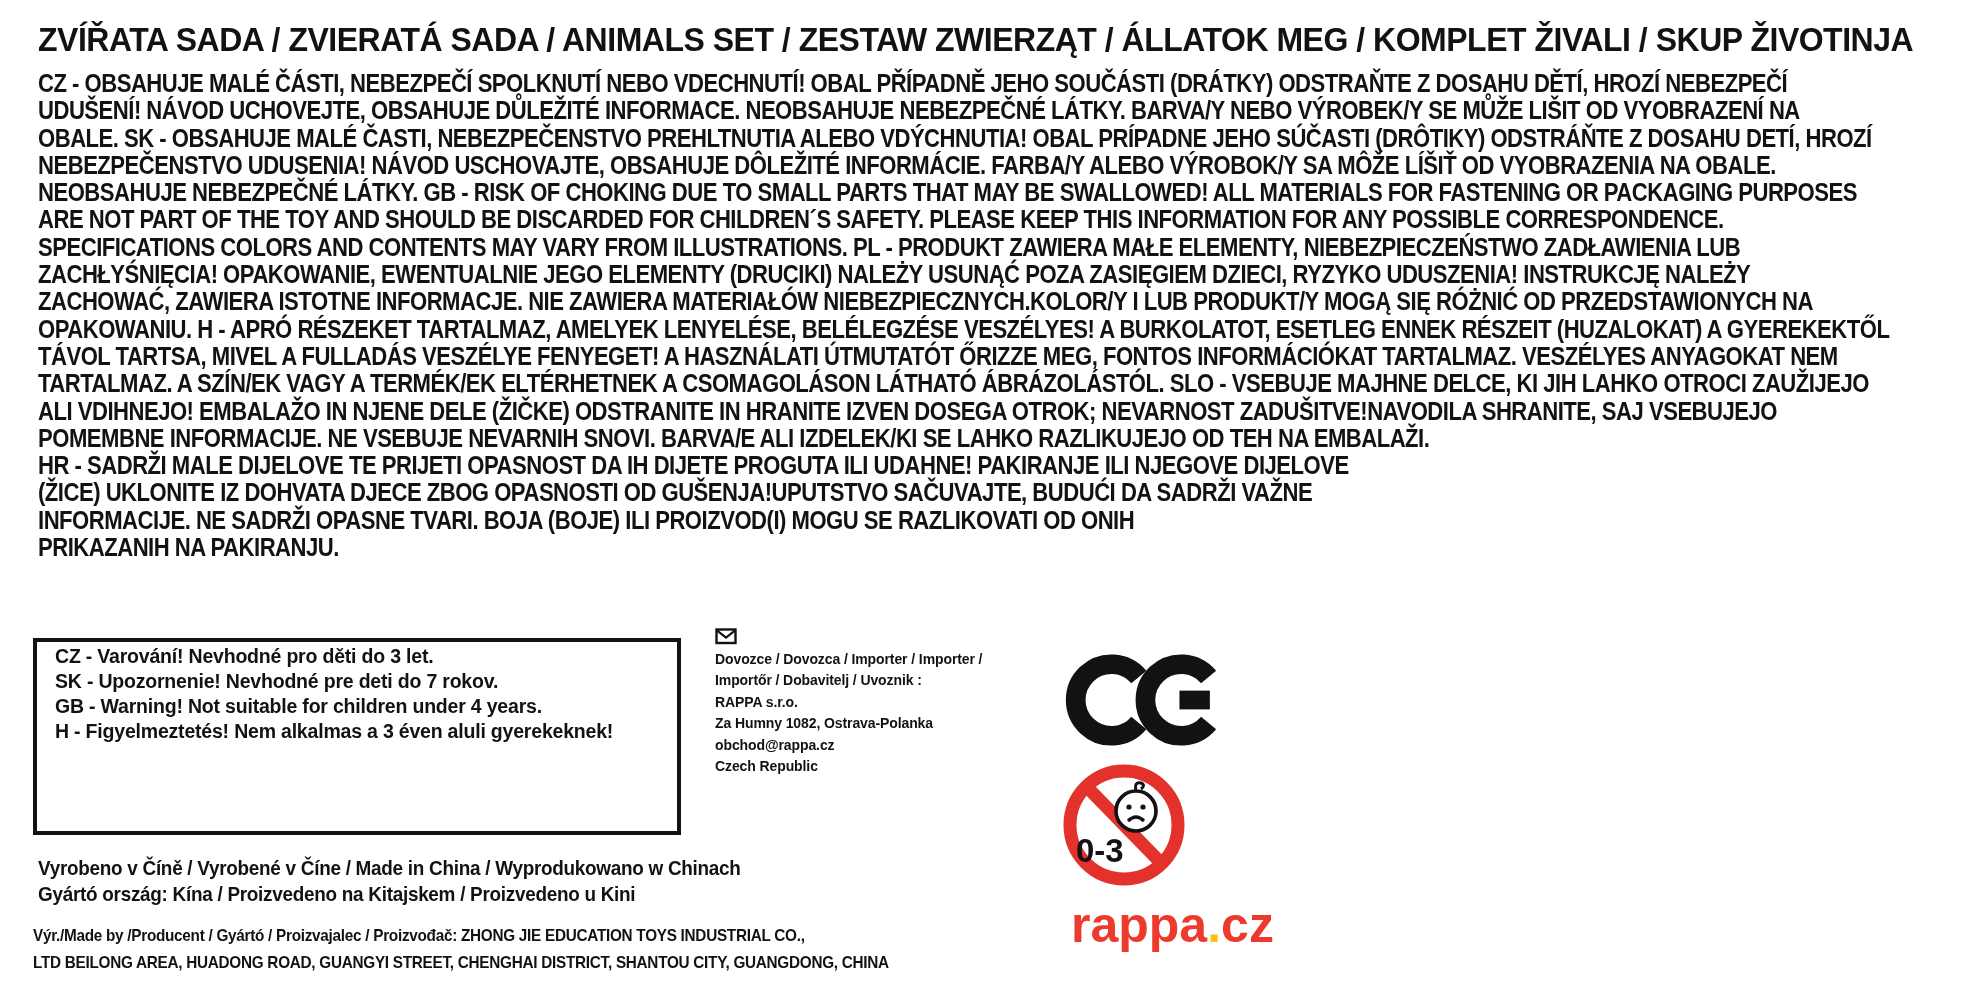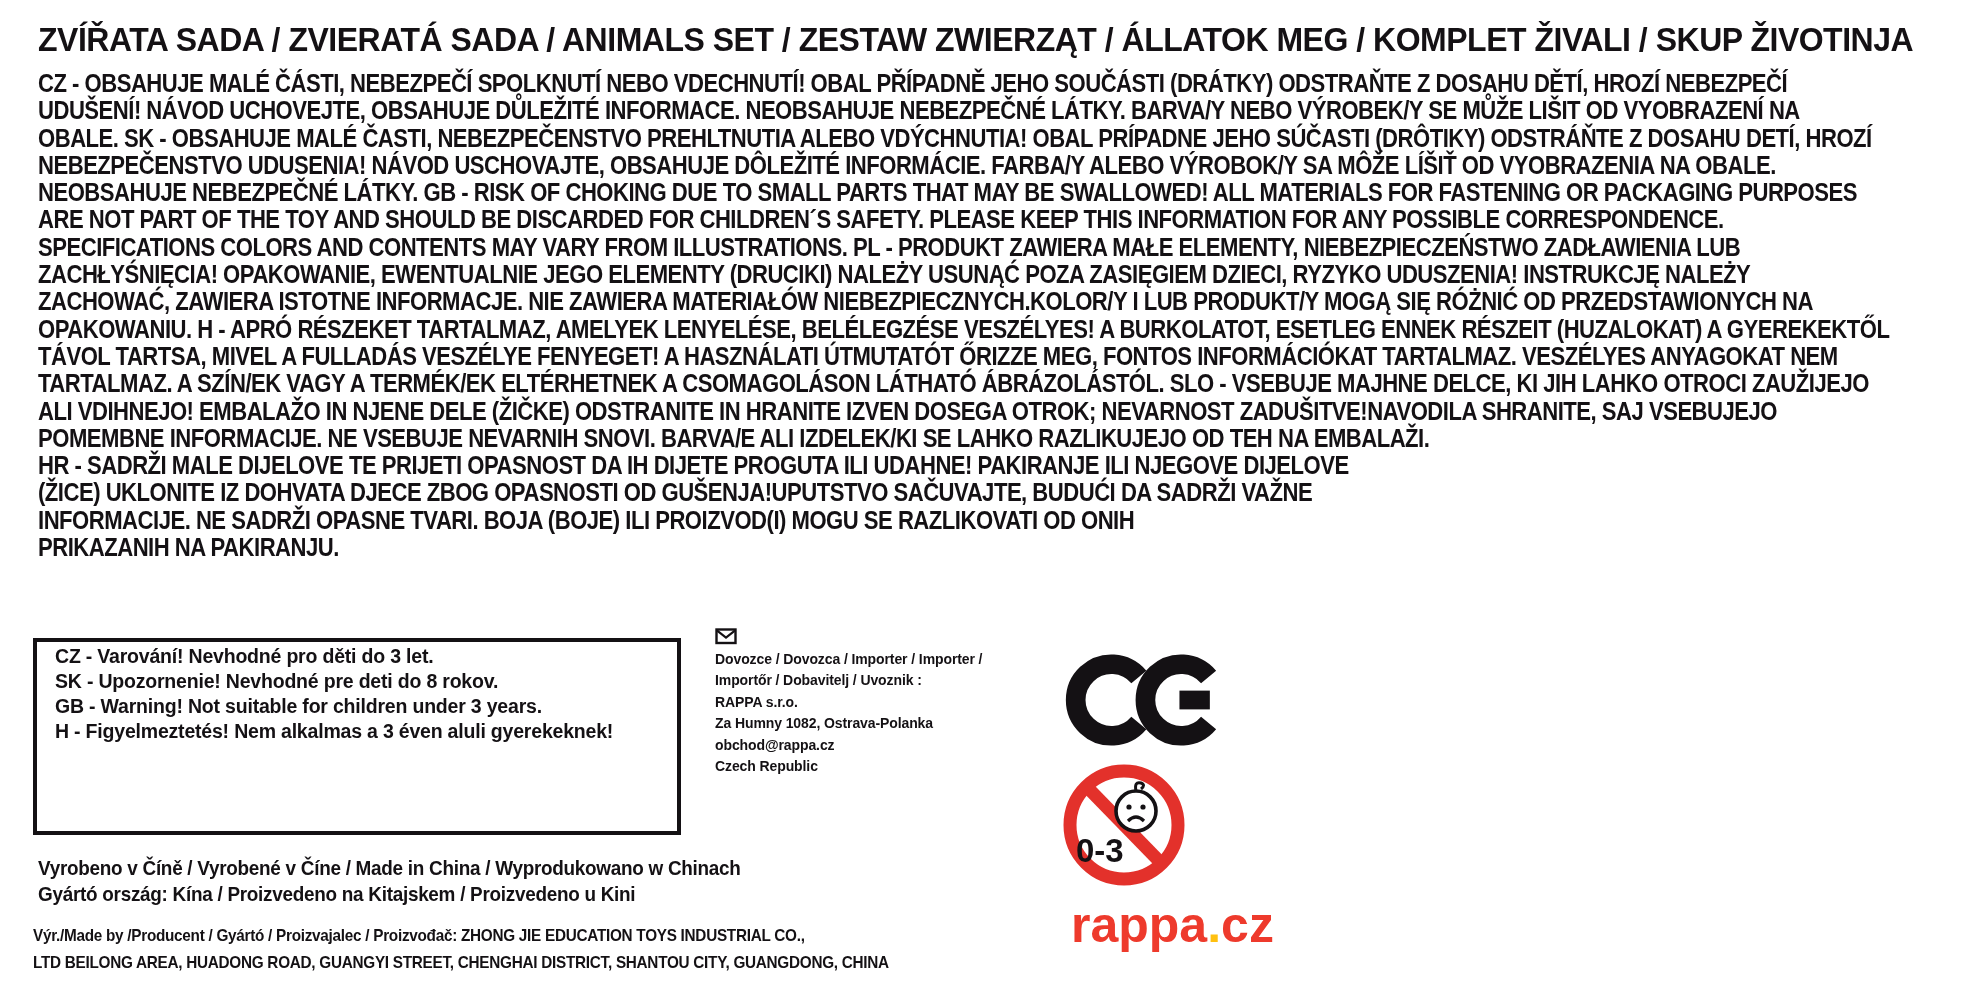--- a/index.html
+++ b/index.html
@@ -93,22 +93,22 @@
       <div class="tline">ALI VDIHNEJO! EMBALAŽO IN NJENE DELE (ŽIČKE) ODSTRANITE IN HRANITE IZVEN DOSEGA OTROK; NEVARNOST ZADUŠITVE!NAVODILA SHRANITE, SAJ VSEBUJEJO</div>
       <div class="tline">POMEMBNE INFORMACIJE.  NE VSEBUJE NEVARNIH SNOVI. BARVA/E ALI IZDELEK/KI SE LAHKO RAZLIKUJEJO OD TEH NA EMBALAŽI.</div>
       <div class="tline">HR - SADRŽI MALE DIJELOVE TE PRIJETI OPASNOST DA IH DIJETE PROGUTA ILI UDAHNE! PAKIRANJE ILI NJEGOVE DIJELOVE</div>
       <div class="tline">(ŽICE) UKLONITE IZ DOHVATA DJECE ZBOG OPASNOSTI OD GUŠENJA!UPUTSTVO SAČUVAJTE, BUDUĆI DA SADRŽI VAŽNE</div>
       <div class="tline">INFORMACIJE. NE SADRŽI OPASNE TVARI. BOJA (BOJE) ILI PROIZVOD(I) MOGU SE RAZLIKOVATI OD ONIH</div>
       <div class="tline">PRIKAZANIH NA PAKIRANJU.</div>
     </div>
 
   <div id="warning-box">
       <div class="wline">CZ - Varování! Nevhodné pro děti do 3 let.</div>
-      <div class="wline">SK - Upozornenie! Nevhodné pre deti do 8 rokov.</div>
-      <div class="wline">GB - Warning! Not suitable for children under 3 years.</div>
+      <div class="wline">SK - Upozornenie! Nevhodné pre deti do 7 rokov.</div>
+      <div class="wline">GB - Warning! Not suitable for children under 4 years.</div>
       <div class="wline">H - Figyelmeztetés! Nem alkalmas a 3 éven aluli gyerekeknek!</div>
     </div>
 
   <div id="importer">
     <svg class="envelope" width="22" height="17" viewBox="0 0 22 17">
       <rect x="1.5" y="1.5" width="19" height="13.5" fill="none" stroke="#141114" stroke-width="2.4"></rect>
       <path d="M1.5 2.2 L11 9.5 L20.5 2.2" fill="none" stroke="#141114" stroke-width="2.2"></path>
     </svg>
     <div>
         <div class="iline">Dovozce / Dovozca / Importer / Importer /</div>

